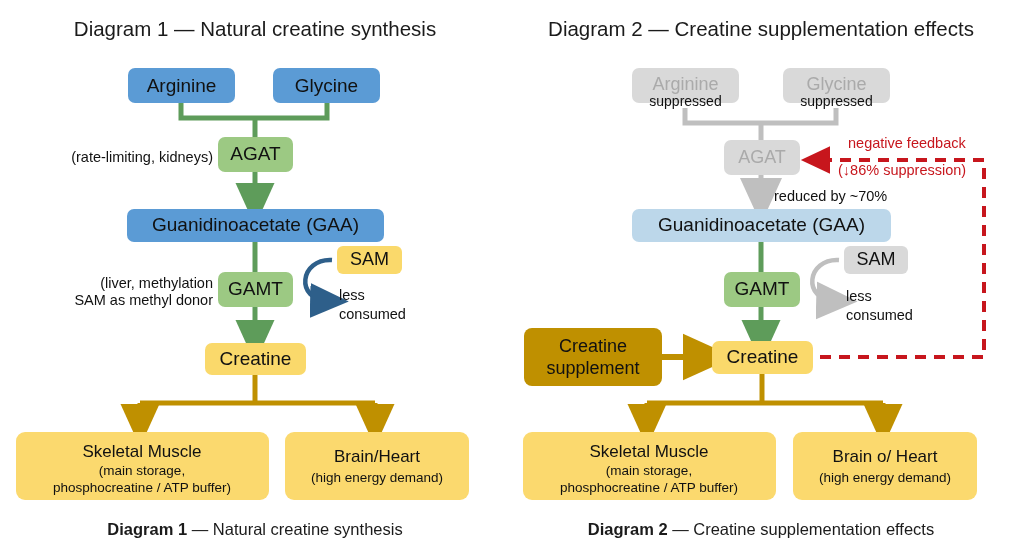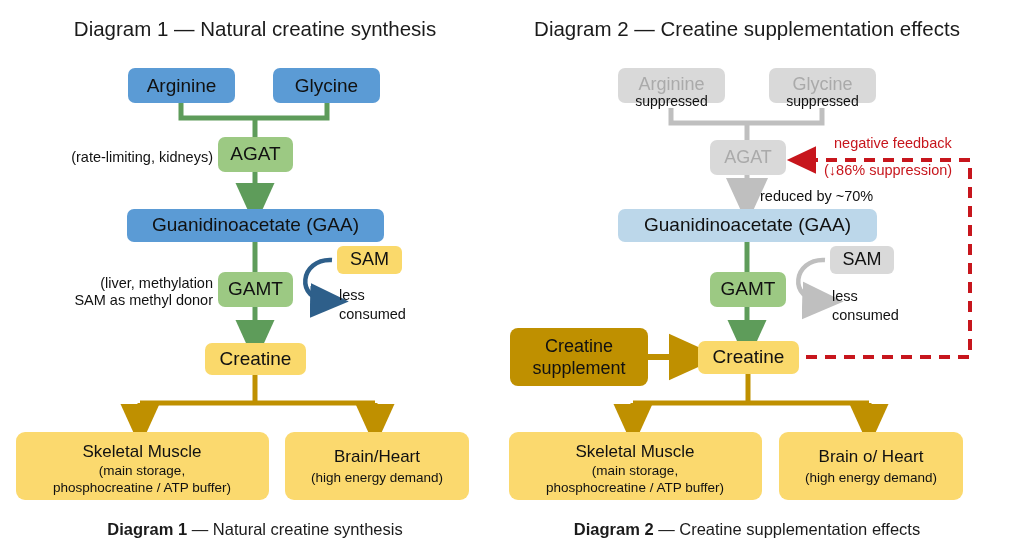--- a/index.html
+++ b/index.html
@@ -5,21 +5,21 @@
   html,body{margin:0;padding:0;}
   body{
     width:1020px;height:556px;
     background:#ffffff;
     font-family:"Liberation Sans", sans-serif;
     overflow:hidden;
   }
   .stage{position:relative;width:1020px;height:480px;}
   .panel{position:absolute;top:0;height:556px;width:510px;}
   #panel-left{left:0;}
-  #panel-right{left:492px;}
+  #panel-right{left:506px;}
   svg{position:absolute;inset:0;width:510px;height:556px;display:block;}
   .ttl{
     font-size:20.5px;fill:#1b1b1b;text-anchor:middle;
     font-family:"Liberation Sans", sans-serif;
   }
   .cap-b{font-size:16.5px;font-weight:bold;fill:#1b1b1b;}
   .cap-n{font-size:16.5px;font-weight:normal;fill:#1b1b1b;}
   .lbl{font-size:18px;fill:#111;text-anchor:middle;dominant-baseline:middle;}
   .lbl-lg{font-size:19px;fill:#111;text-anchor:middle;dominant-baseline:middle;}
   .lbl-dim{font-size:18px;fill:#aaaaaa;text-anchor:middle;dominant-baseline:middle;}

